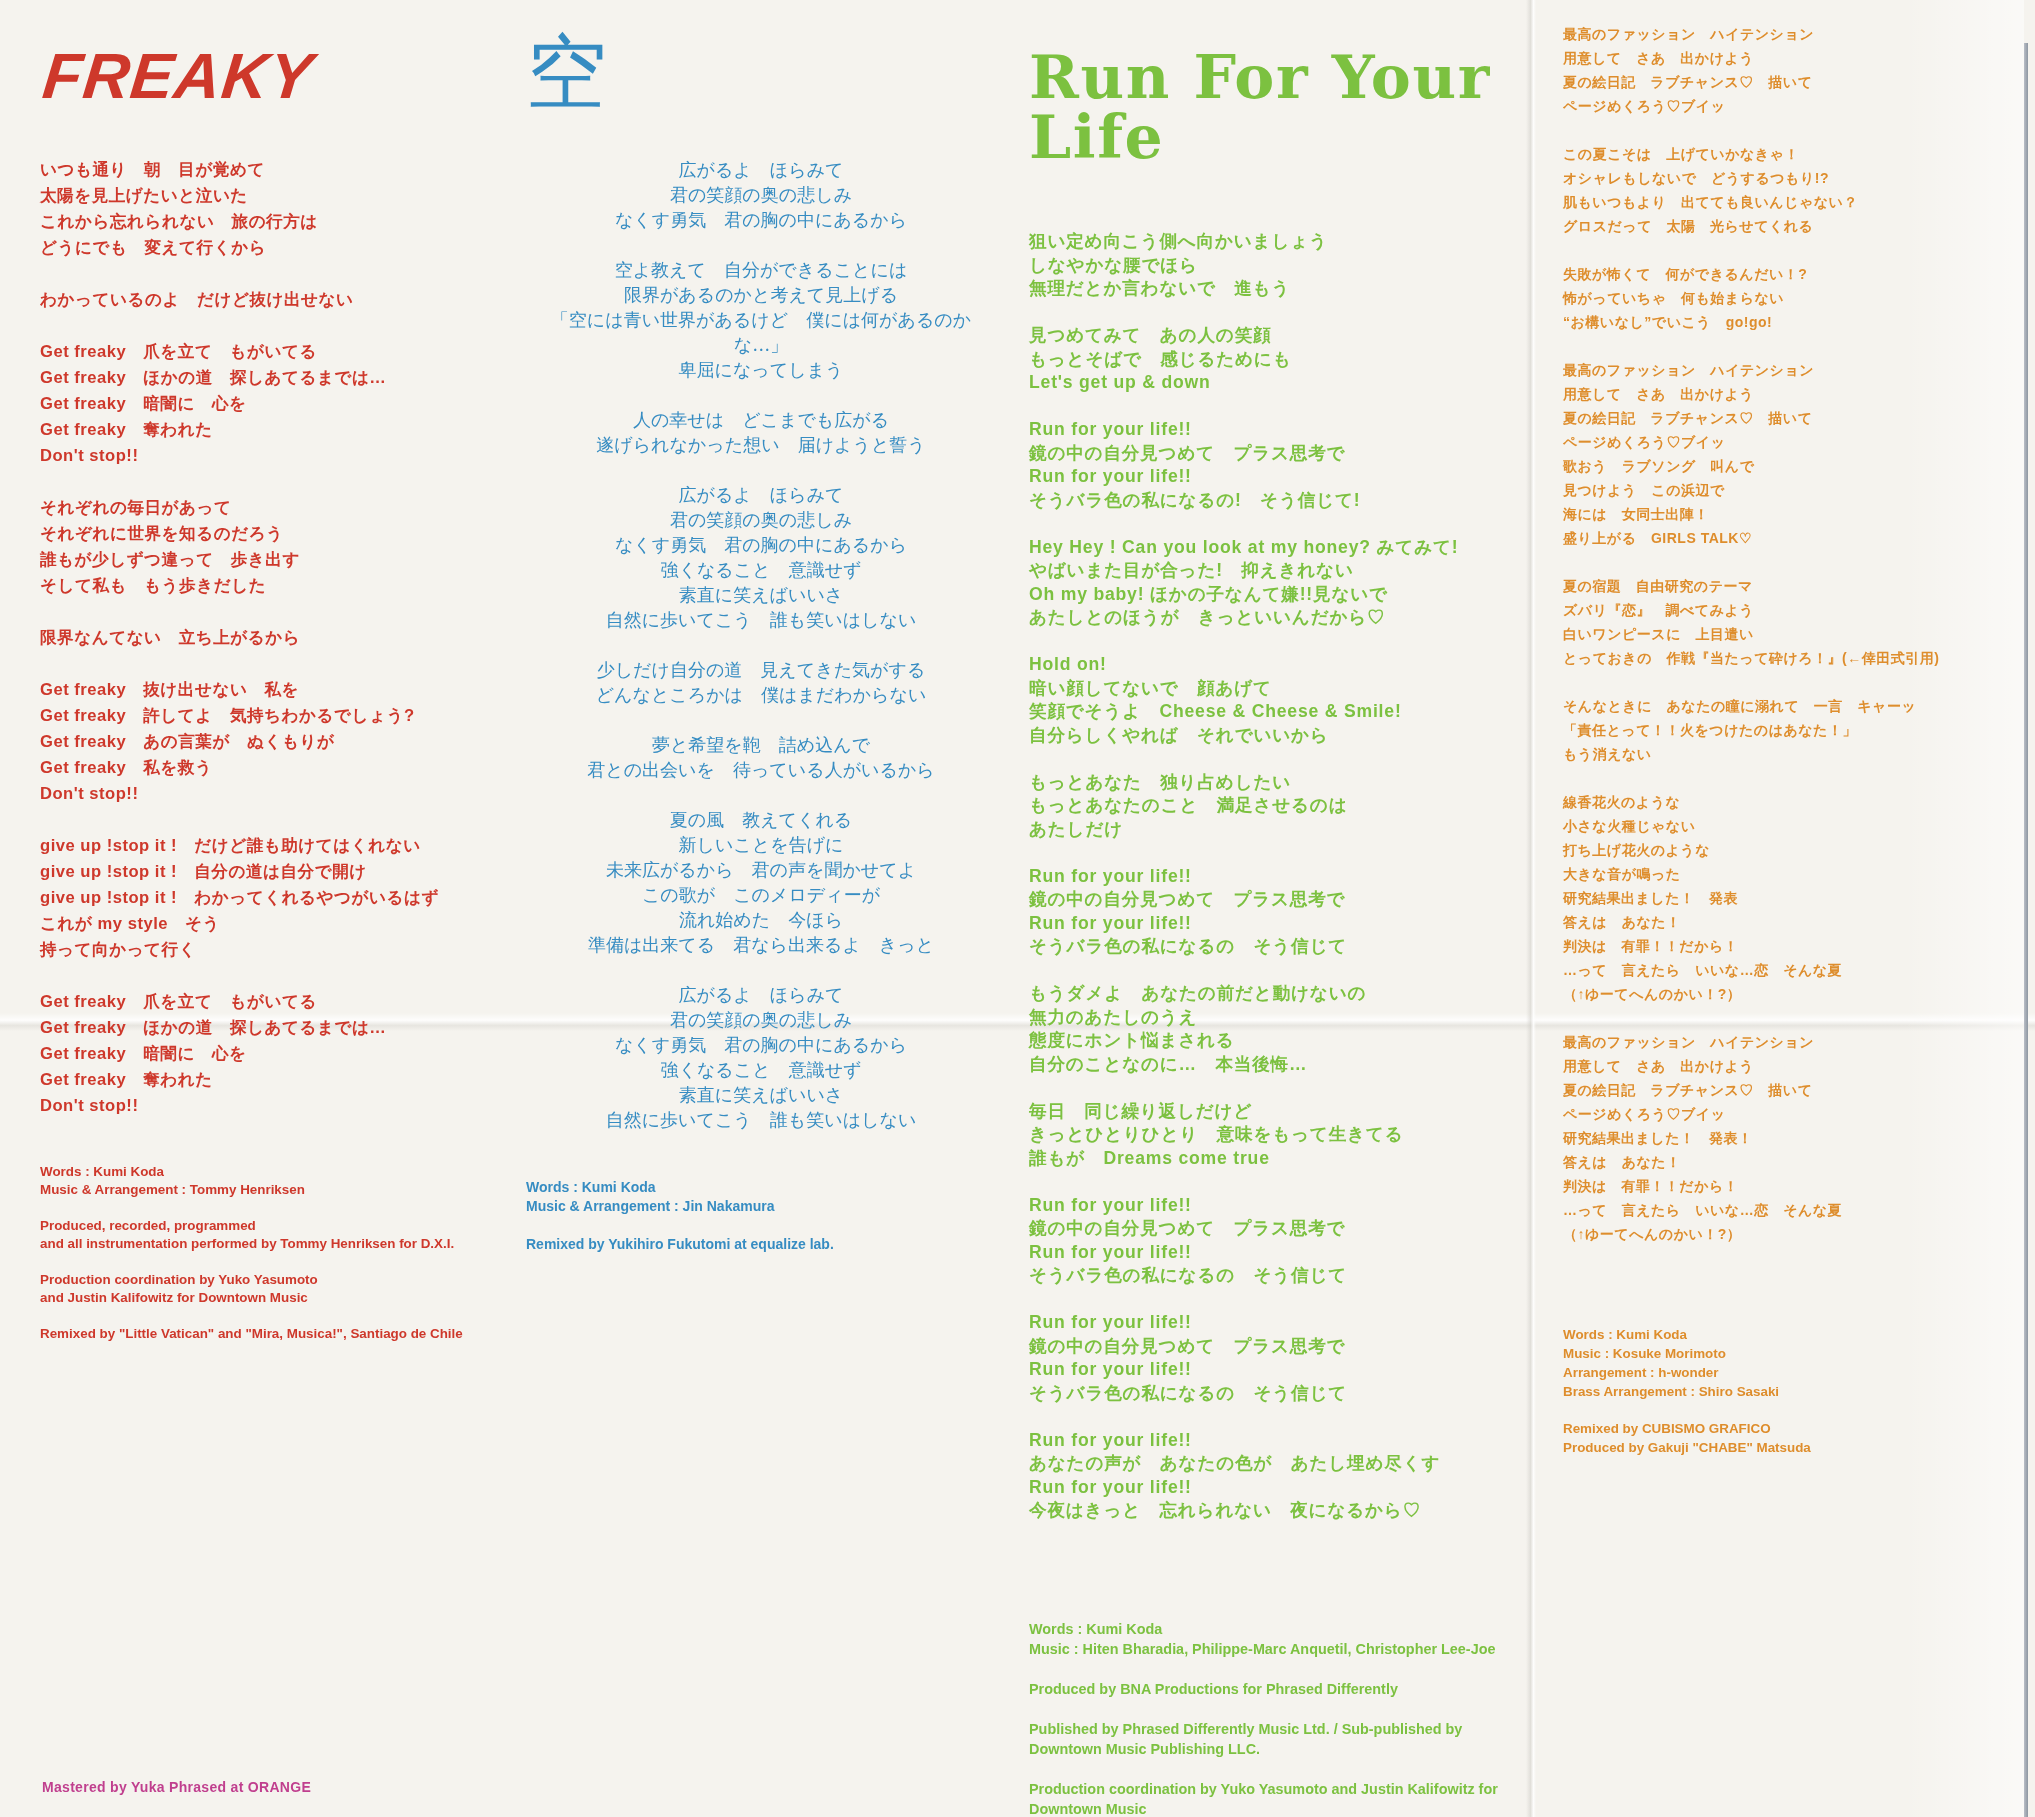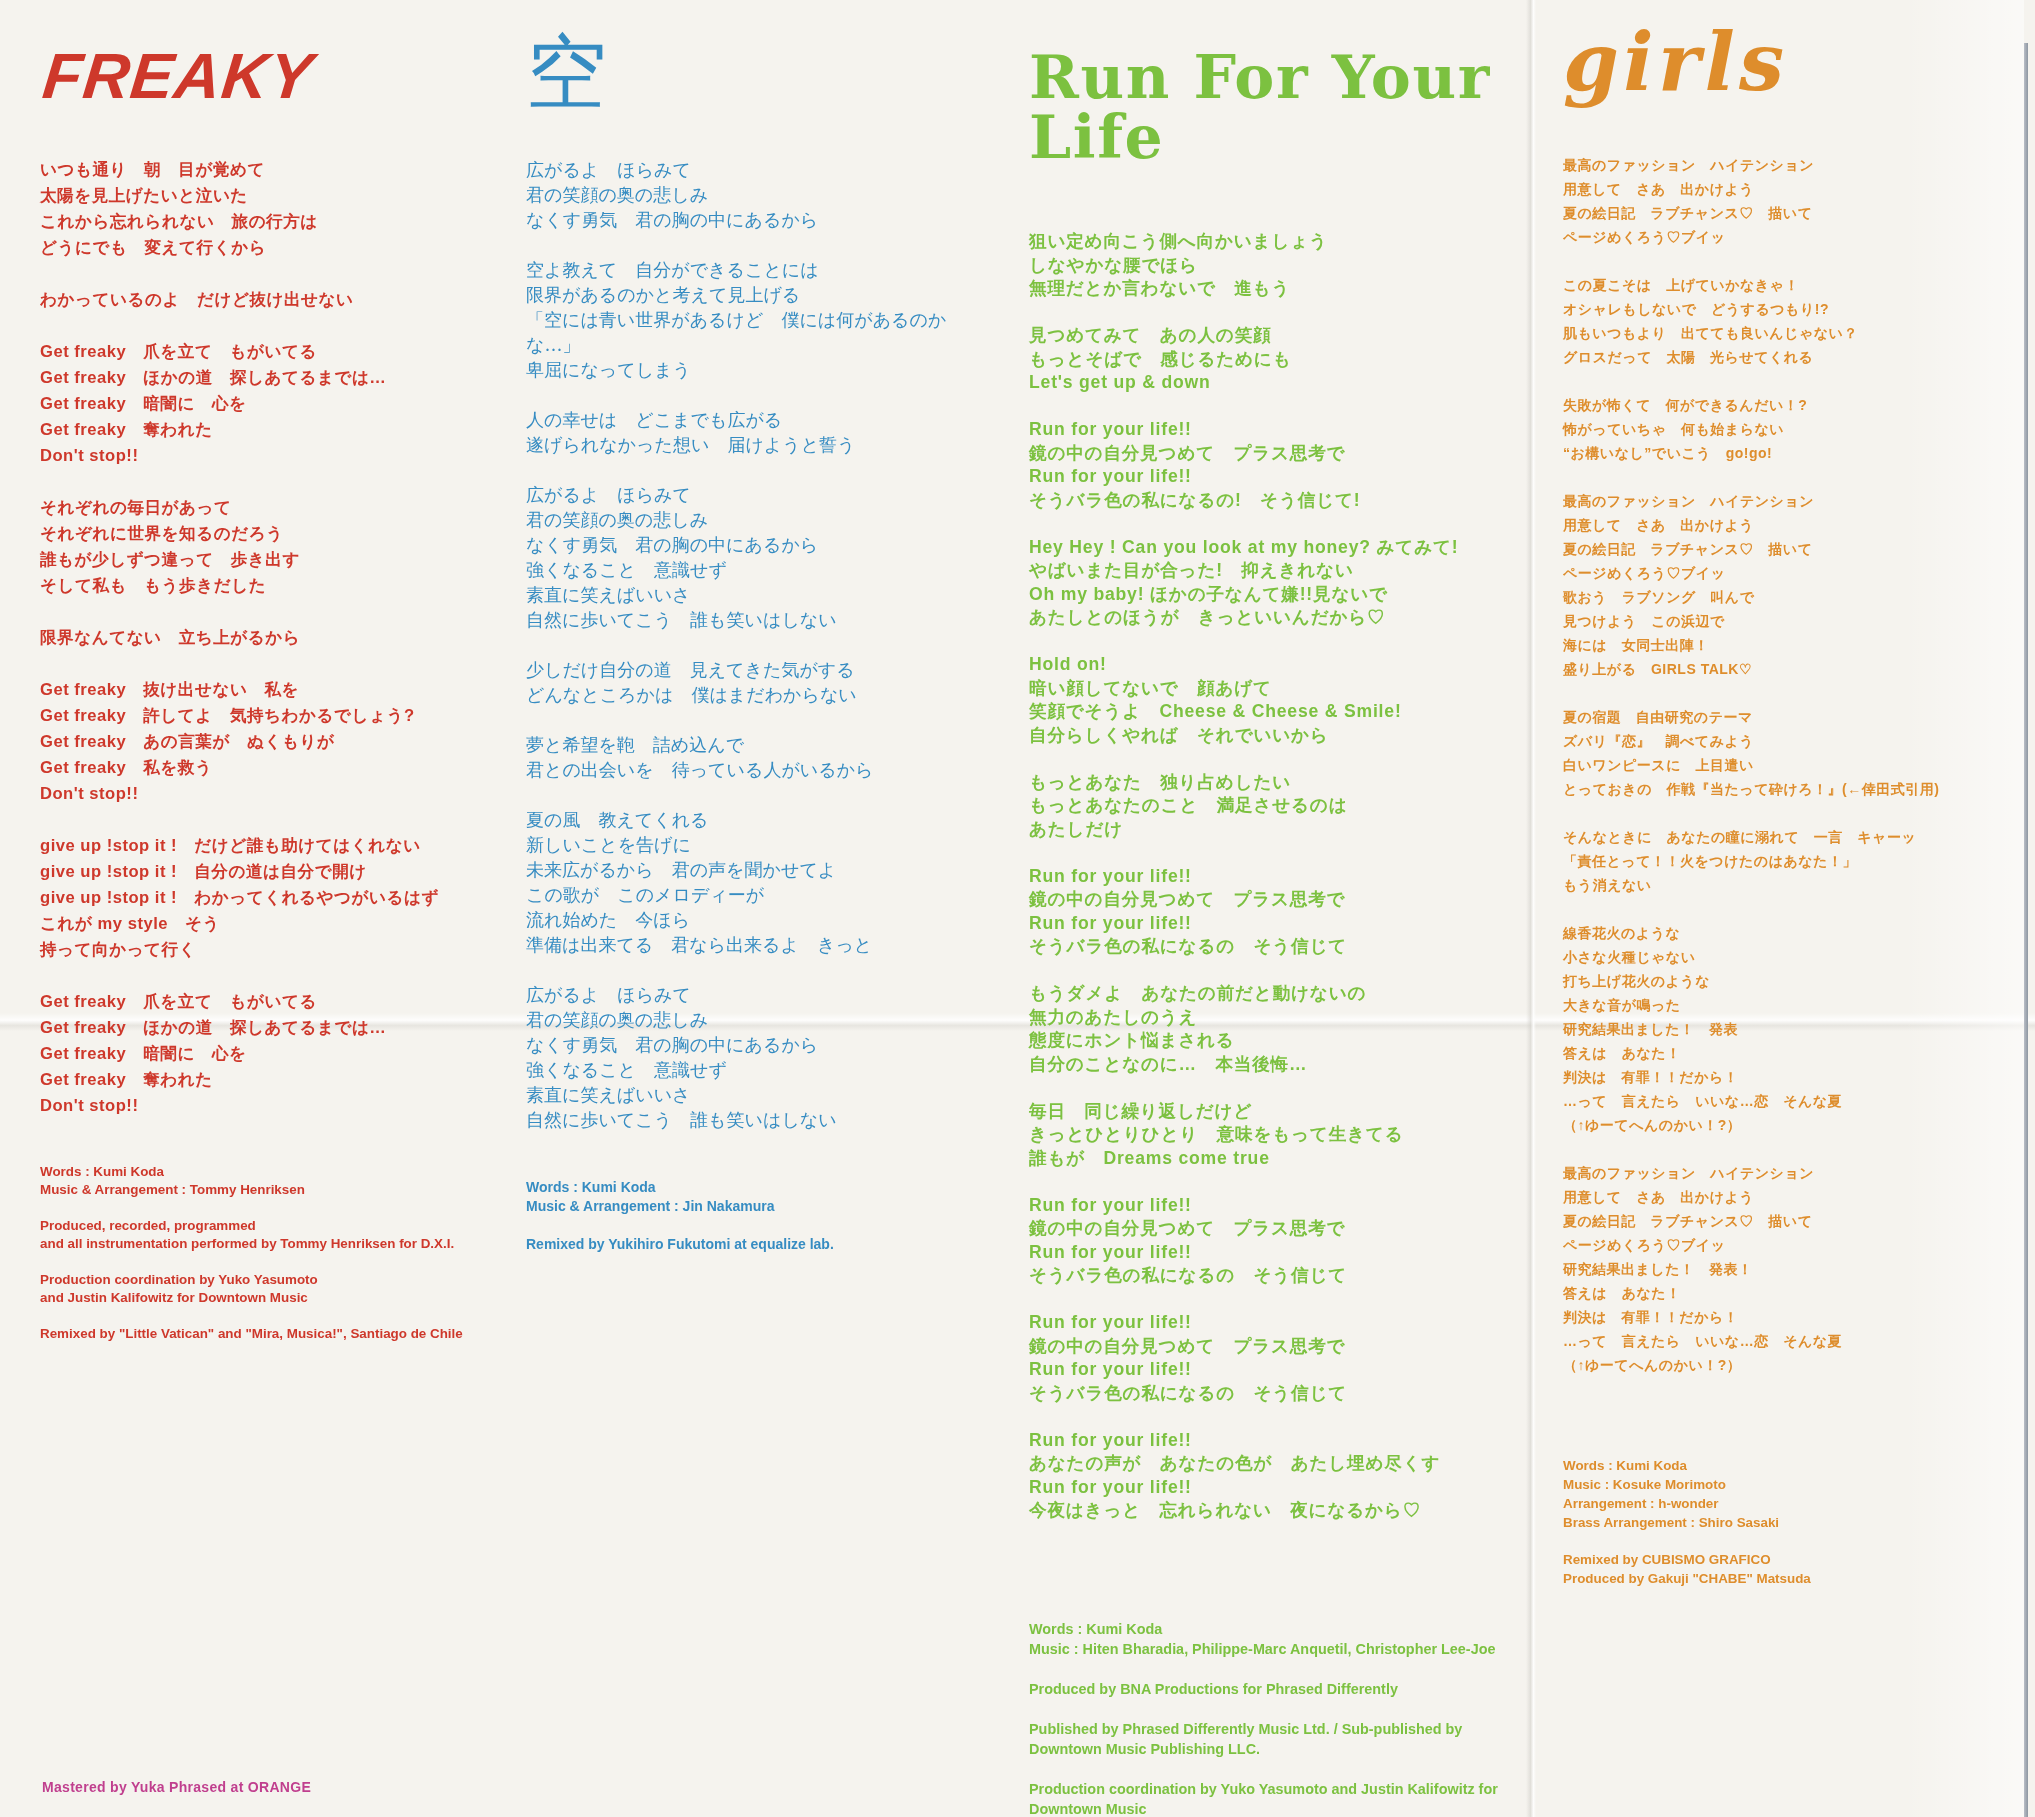--- a/index.html
+++ b/index.html
@@ -25,21 +25,21 @@
   .col-freaky{left:40px;top:44px;width:460px;}
   .col-freaky .title{font-family:"Liberation Sans",sans-serif;font-style:italic;font-weight:900;
     font-size:64px;line-height:1;letter-spacing:1.1px;margin:0 0 49px 0;transform:skewX(-6deg);transform-origin:left bottom;}
   .col-freaky .lyrics{font-size:16.6px;font-weight:bold;line-height:26px;letter-spacing:0.5px;}
   .col-freaky .credits{font-size:13.4px;font-weight:bold;line-height:18px;margin-top:44px;}
 
   
   .col-sora{left:526px;top:32px;width:470px;}
   .col-sora .title{font-family:"DejaVu Serif","Liberation Serif",serif;font-weight:400;
     font-size:81px;line-height:1;margin:0 0 44px 0;}
-  .col-sora .lyrics{font-family:"DejaVu Serif","Liberation Serif",serif;font-size:18px;line-height:25px;}
+  .col-sora .lyrics{font-family:"DejaVu Serif","Liberation Serif",serif;font-size:18px;line-height:25px;text-align:center;}
   .col-sora .credits{font-size:14px;font-weight:bold;line-height:19px;margin-top:46px;}
 
   
   .col-rfyl{left:1029px;top:47px;width:497px;}
   .col-rfyl .title{font-family:"DejaVu Serif","Liberation Serif",serif;font-weight:700;
     font-size:60px;line-height:1;letter-spacing:1.6px;margin:0 0 63px 0;}
   .col-rfyl .lyrics{font-size:17.6px;font-weight:bold;line-height:23.5px;letter-spacing:0.8px;}
   .col-rfyl .credits{font-size:14.4px;font-weight:bold;line-height:20px;margin-top:96px;}
 
   
@@ -219,21 +219,20 @@
 Produced by BNA Productions for Phrased Differently
 
 Published by Phrased Differently Music Ltd. / Sub-published by Downtown Music Publishing LLC.
 
 Production coordination by Yuko Yasumoto and Justin Kalifowitz for Downtown Music
 
 Remix and additional production by Kaskade</div>
 </section>
 
 <section class="song col-girls" style="color: rgb(222, 141, 44);">
-  <h1 class="title">girls</h1>
   <div class="lyrics">最高のファッション　ハイテンション
 用意して　さあ　出かけよう
 夏の絵日記　ラブチャンス♡　描いて
 ページめくろう♡ブイッ
 
 この夏こそは　上げていかなきゃ！
 オシャレもしないで　どうするつもり!?
 肌もいつもより　出てても良いんじゃない？
 グロスだって　太陽　光らせてくれる
 

